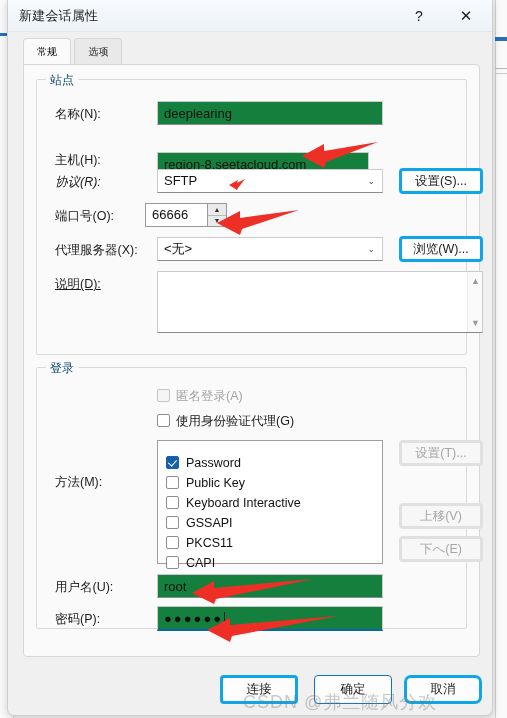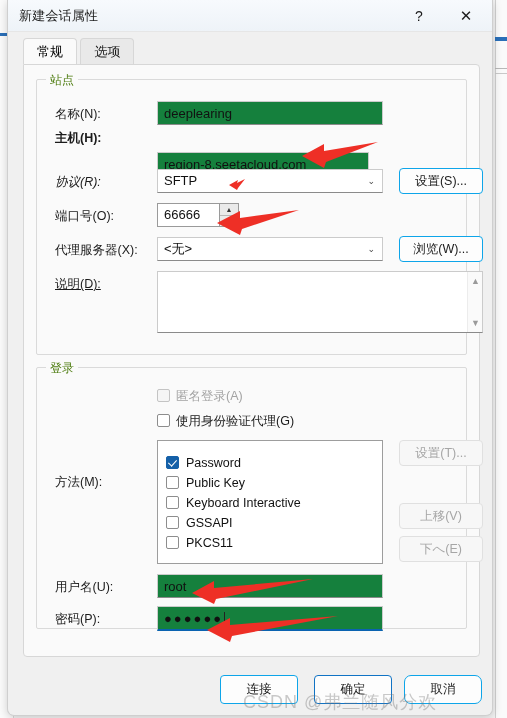--- a/index.html
+++ b/index.html
@@ -60,40 +60,40 @@
   }
   .title-btn.help { right: 53px; font-size: 14px; }
   .title-btn.close { right: 6px; font-size: 15px; }
 
   
   .tabstrip {
     position: relative; height: 26px; margin-top: 6px; padding-left: 15px;
   }
   .tab {
     display: inline-block; height: 26px; line-height: 26px;
-    padding: 0 13px; font-size: 13px; color: #1b1b1b;
+    padding: 0 13px; font-size: 10px; color: #1b1b1b;
     border: 1px solid #d7d7d7; border-bottom: none;
     border-radius: 4px 4px 0 0; position: relative; top: 0;
     background: #e9e9e9; margin-right: -1px; vertical-align: bottom;
   }
   .tab.active { background: #fafafa; color: #000; z-index: 3; }
 
   
   .tabpage {
     position: absolute; left: 15px; top: 64px; right: 12px; bottom: 58px;
     background: #fafafa; border: 1px solid #d7d7d7; border-radius: 0 4px 4px 4px;
   }
 
   
   .group {
     position: absolute; border: 1px solid #dadada; border-radius: 2px; background: transparent;
   }
   .group > .legend {
     position: absolute; top: -8px; left: 9px; padding: 0 4px;
-    background: #fafafa; font-size: 12px; color: #4d7c0f;
+    background: #fafafa; font-size: 12px; color: #0c4a6e;
   }
   #group-site  { left: 12px; top: 14px; right: 12px; height: 276px; }
   #group-login { left: 12px; top: 302px; right: 12px; height: 262px; }
 
   .row-label {
     position: absolute; font-size: 12.5px; color: #1b1b1b; white-space: nowrap;
   }
 
   
   .txt {
@@ -123,21 +123,21 @@
     background: #eaeaea; border-left: 1px solid #9a9a9a;
     display: flex; flex-direction: column;
   }
   .spin-btns div {
     flex: 1; display: flex; align-items: center; justify-content: center;
     font-size: 7px; color: #333;
   }
   .spin-btns div:first-child { border-bottom: 1px solid #b9b9b9; }
 
   .btn {
-    position: absolute; background: #fdfdfd; border: 1px solid #0ea5e9;
+    position: absolute; background: #fdfdfd; border: 3px solid #0ea5e9;
     border-radius: 4px; font-size: 12.5px; color: #1b1b1b;
     display: flex; align-items: center; justify-content: center;
     height: 26px; font-family: "Liberation Sans", sans-serif;
   }
   .btn.disabled { color: #a6a6a6; background: #f7f7f7; border-color: #e0e0e0; }
   .btn.default { border: 1px solid #1173c4; background: #fdfdfd; }
 
   
   .memo {
     position: absolute; background: #fff; border: 1px solid #cbcbcb;
@@ -228,32 +228,32 @@
     </div>
 
     <div class="tabpage">
 
       <div class="group" id="group-site">
         <div class="legend">站点</div>
 
         <div class="row-label" style="left:18px; top:26px;">名称(N):</div>
         <div class="txt" style="left:120px; top:21px; width:226px;">deeplearing</div>
 
-        <div class="row-label" style="left:18px; top:50px;font-weight:bold;">主机(H):</div>
+        <div class="row-label" style="left:18px; top:72px;">主机(H):</div>
         <div class="txt" style="left:120px; top:72px; width:212px;">region-8.seetacloud.com</div>
 
         <div class="row-label" style="left:18px; top:94px;font-style:italic;">协议(R):</div>
         <div class="combo" style="left:120px; top:89px; width:226px;">
           <span>SFTP</span>
           <span class="chev">⌄</span>
         </div>
         <div class="btn" style="left:362px; top:88px; width:84px;">设置(S)...</div>
 
         <div class="row-label" style="left:18px; top:128px;">端口号(O):</div>
-        <div class="spin-wrap" style="left:120px; top:123px; width:82px;">
+        <div class="spin-wrap" style="left:108px; top:123px; width:82px;">
           <span class="val">66666</span>
           <span class="spin-btns">
             <div>▲</div>
             <div>▼</div>
           </span>
         </div>
 
         <div class="row-label" style="left:18px; top:162px;">代理服务器(X):</div>
         <div class="combo" style="left:120px; top:157px; width:226px;">
           <span>&lt;无&gt;</span>
@@ -293,20 +293,23 @@
           </div>
           <div class="item">
             <span class="box"></span><span>Keyboard Interactive</span>
           </div>
           <div class="item">
             <span class="box"></span><span>GSSAPI</span>
           </div>
           <div class="item">
             <span class="box"></span><span>PKCS11</span>
           </div>
+          <div class="item">
+            <span class="box"></span><span>CAPI</span>
+          </div>
         </div>
 
         <div class="btn disabled" style="left:362px; top:72px; width:84px;">设置(T)...</div>
         <div class="btn disabled" style="left:362px; top:135px; width:84px;">上移(V)</div>
         <div class="btn disabled" style="left:362px; top:168px; width:84px;">下へ(E)</div>
 
         <div class="row-label" style="left:18px; top:211px;">用户名(U):</div>
         <div class="txt" style="left:120px; top:206px; width:226px;">root</div>
 
         <div class="row-label" style="left:18px; top:243px;">密码(P):</div>

